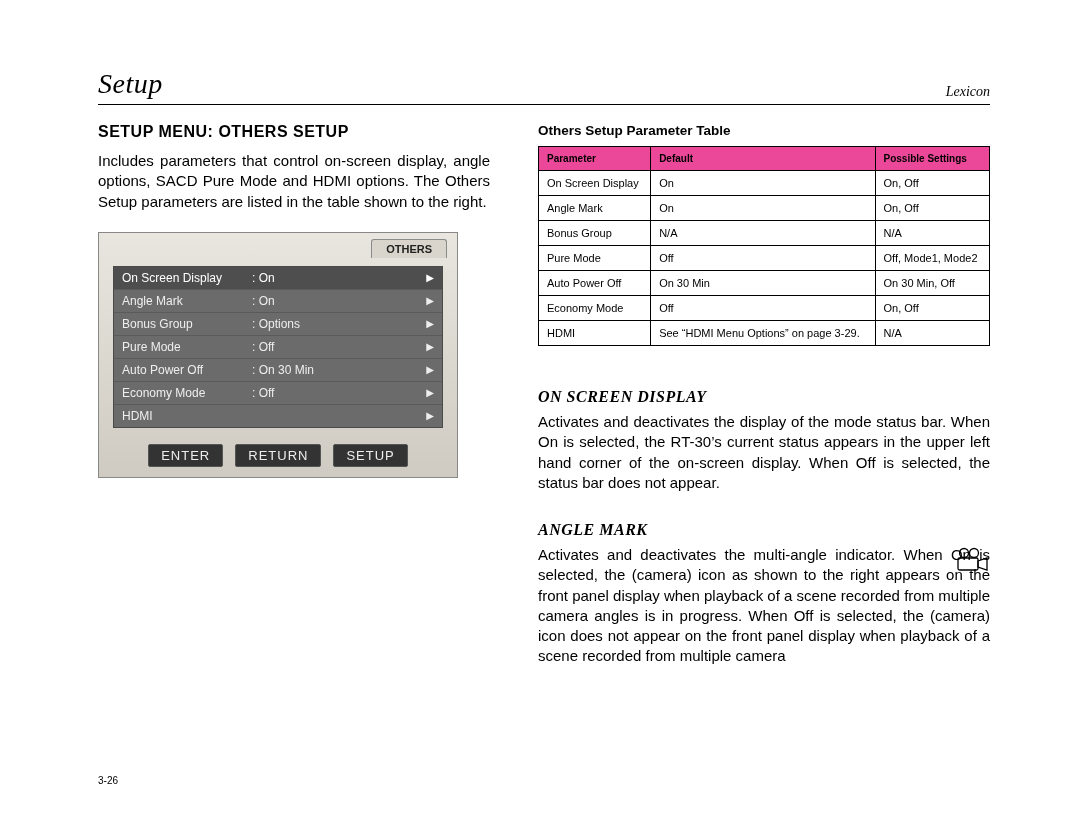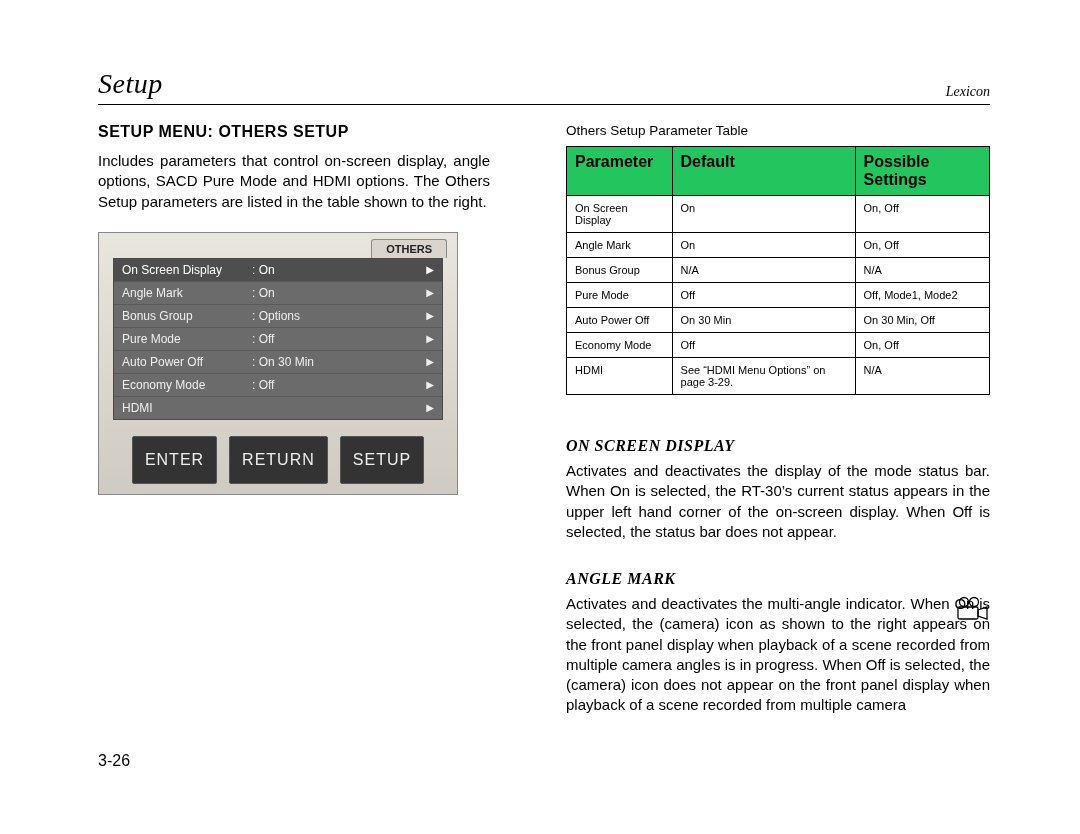--- a/index.html
+++ b/index.html
@@ -30,54 +30,54 @@
     letter-spacing: 0.5px;
   }
   .header-right {
     font-family: "Palatino Linotype", "Book Antiqua", serif;
     font-style: italic;
     font-size: 14px;
     margin-left: 28px;
   }
   .columns {
     display: flex;
-    gap: 76px;
+    gap: 48px;
   }
   .col-left { width: 392px; flex-shrink: 0; }
   .col-right { flex: 1; }
   .h-section {
     font-family: "Arial Black", "Segoe UI", sans-serif;
     font-weight: 900;
     font-size: 16px;
     letter-spacing: 0.5px;
     margin-bottom: 10px;
   }
   .para {
     font-size: 15px;
     line-height: 1.35;
     text-align: justify;
     margin-bottom: 16px;
   }
   .bold-label {
-    font-weight: 400;
+    font-weight: 700;
     font-size: 13.5px;
     margin-bottom: 8px;
   }
 
   
   .osd-wrap {
     border: 1px solid #888;
     width: 360px;
     background: linear-gradient(#e9e6df, #cfcbc2);
     padding: 0;
     margin-top: 20px;
   }
   .osd-tab {
     text-align: right;
-    padding: 6px 10px 0 0;
+    padding: 6px 10px 8px 0;
   }
   .osd-tab span {
     display: inline-block;
     background: #d9d5cc;
     border: 1px solid #8a8a8a;
     border-bottom: none;
     padding: 3px 14px 3px 14px;
     font-family: Arial, sans-serif;
     font-weight: bold;
     font-size: 11px;
@@ -107,66 +107,66 @@
     display: flex;
     justify-content: center;
     gap: 12px;
     padding: 6px 0 10px 0;
   }
   .osd-btn {
     background: #333;
     color: #eee;
     border: 1px solid #555;
     border-radius: 2px;
-    padding: 14px 12px;
+    padding: 3px 12px;
     font-family: Arial, sans-serif;
-    font-size: 16px;
+    font-size: 13px;
     letter-spacing: 1px;
   }
 
   
   table.param {
     border-collapse: collapse;
     width: 100%;
     margin-bottom: 42px;
   }
   table.param th, table.param td {
     border: 1px solid #000;
     font-size: 11px;
     text-align: left;
     padding: 6px 8px;
     vertical-align: top;
   }
   table.param th {
-    background: #22c55e;
+    background: #ec4899;
     font-weight: 700;
-    font-size: 16px;
+    font-size: 10px;
   }
 
   .subhead {
     font-family: "Palatino Linotype", "Book Antiqua", serif;
     font-style: italic;
     font-weight: 700;
     font-size: 16px;
     letter-spacing: 0.5px;
     margin-bottom: 6px;
   }
 
   .angle-block { position: relative; }
   .camera-icon {
     position: absolute;
     right: 0;
     top: 2px;
   }
 
   .page-num {
     position: absolute;
-    bottom: 64px;
+    bottom: 48px;
     left: 98px;
-    font-size: 16px;
+    font-size: 10px;
   }
 </style>
 </head>
 <body>
 
 <div class="header-row">
   <div class="header-left">Setup</div>
   <div class="header-right">Lexicon</div>
 </div>
 <hr class="hr-top">

